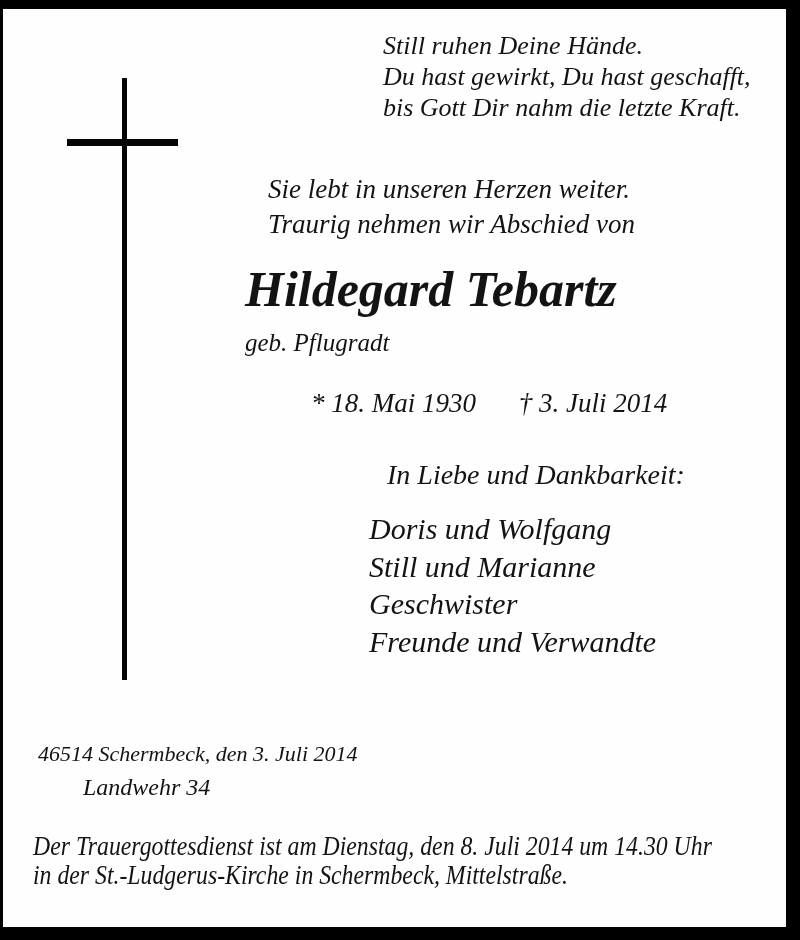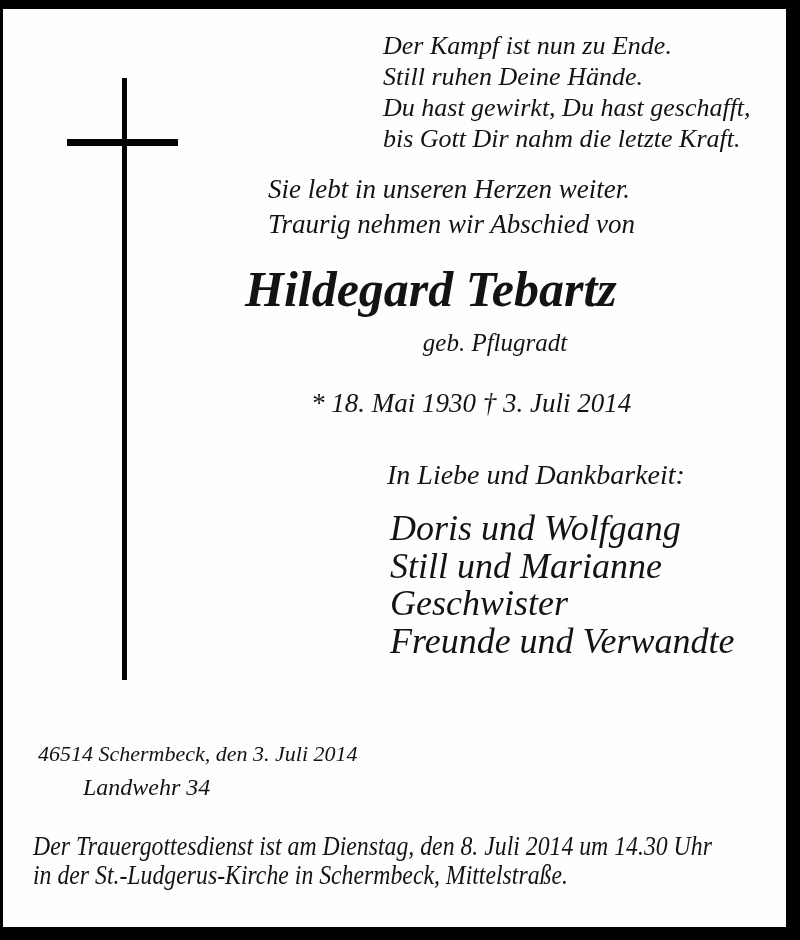--- a/index.html
+++ b/index.html
@@ -5,44 +5,43 @@
   html,body{margin:0;padding:0;background:#444;}
   .page{
     position:relative;width:800px;height:940px;background:#000;
     font-family:"Liberation Serif",serif;color:#131313;overflow:hidden;
   }
   .paper{position:absolute;left:3px;top:9px;right:14px;bottom:13px;background:#fefefe;}
   .txt{position:absolute;font-style:italic;white-space:nowrap;}
   .poem{left:383px;top:30px;font-size:26px;line-height:31px;}
   .intro{left:268px;top:172px;font-size:27px;line-height:35px;}
   .name{left:245px;top:262px;width:500px;text-align:left;font-size:50px;font-weight:bold;line-height:1.1;}
-  .maiden{left:245px;top:329px;width:500px;text-align:center;font-size:25px;}
+  .maiden{left:245px;top:329px;width:500px;font-size:25px;}
   .dates{left:311px;top:388px;font-size:27px;}
-  .dates .death{}
+  .dates .death{margin-left:36px;}
   .tribute{left:387px;top:459px;font-size:28px;}
-  .mourners{left:390px;top:510px;font-size:36px;line-height:37.5px;font-style:italic;}
+  .mourners{left:369px;top:510px;font-size:30px;line-height:37.5px;font-style:italic;}
   .place-date{left:38px;top:741px;font-size:22px;}
   .address{left:39px;top:774px;font-size:24px;margin-left:44px;}
   .service{left:33px;top:832px;font-size:27px;line-height:29px;transform:scaleX(0.88);transform-origin:0 0;}
   .cross-v{position:absolute;left:122px;top:78px;width:5px;height:602px;background:#050505;}
   .cross-h{position:absolute;left:67px;top:139px;width:111px;height:7px;background:#050505;}
 </style>
 </head>
 <body>
 
 <div class="page">
   <div class="paper"></div>
 
   <div>
     <div class="cross-v"></div>
     <div class="cross-h"></div>
   </div>
 
   <div class="txt poem">
-      <div class="line">Der Kampf ist nun zu Ende.</div>
       <div class="line">Still ruhen Deine Hände.</div>
       <div class="line">Du hast gewirkt, Du hast geschafft,</div>
       <div class="line">bis Gott Dir nahm die letzte Kraft.</div>
     </div>
 
   <div class="txt intro">
       <div class="line">Sie lebt in unseren Herzen weiter.</div>
       <div class="line">Traurig nehmen wir Abschied von</div>
     </div>
 

